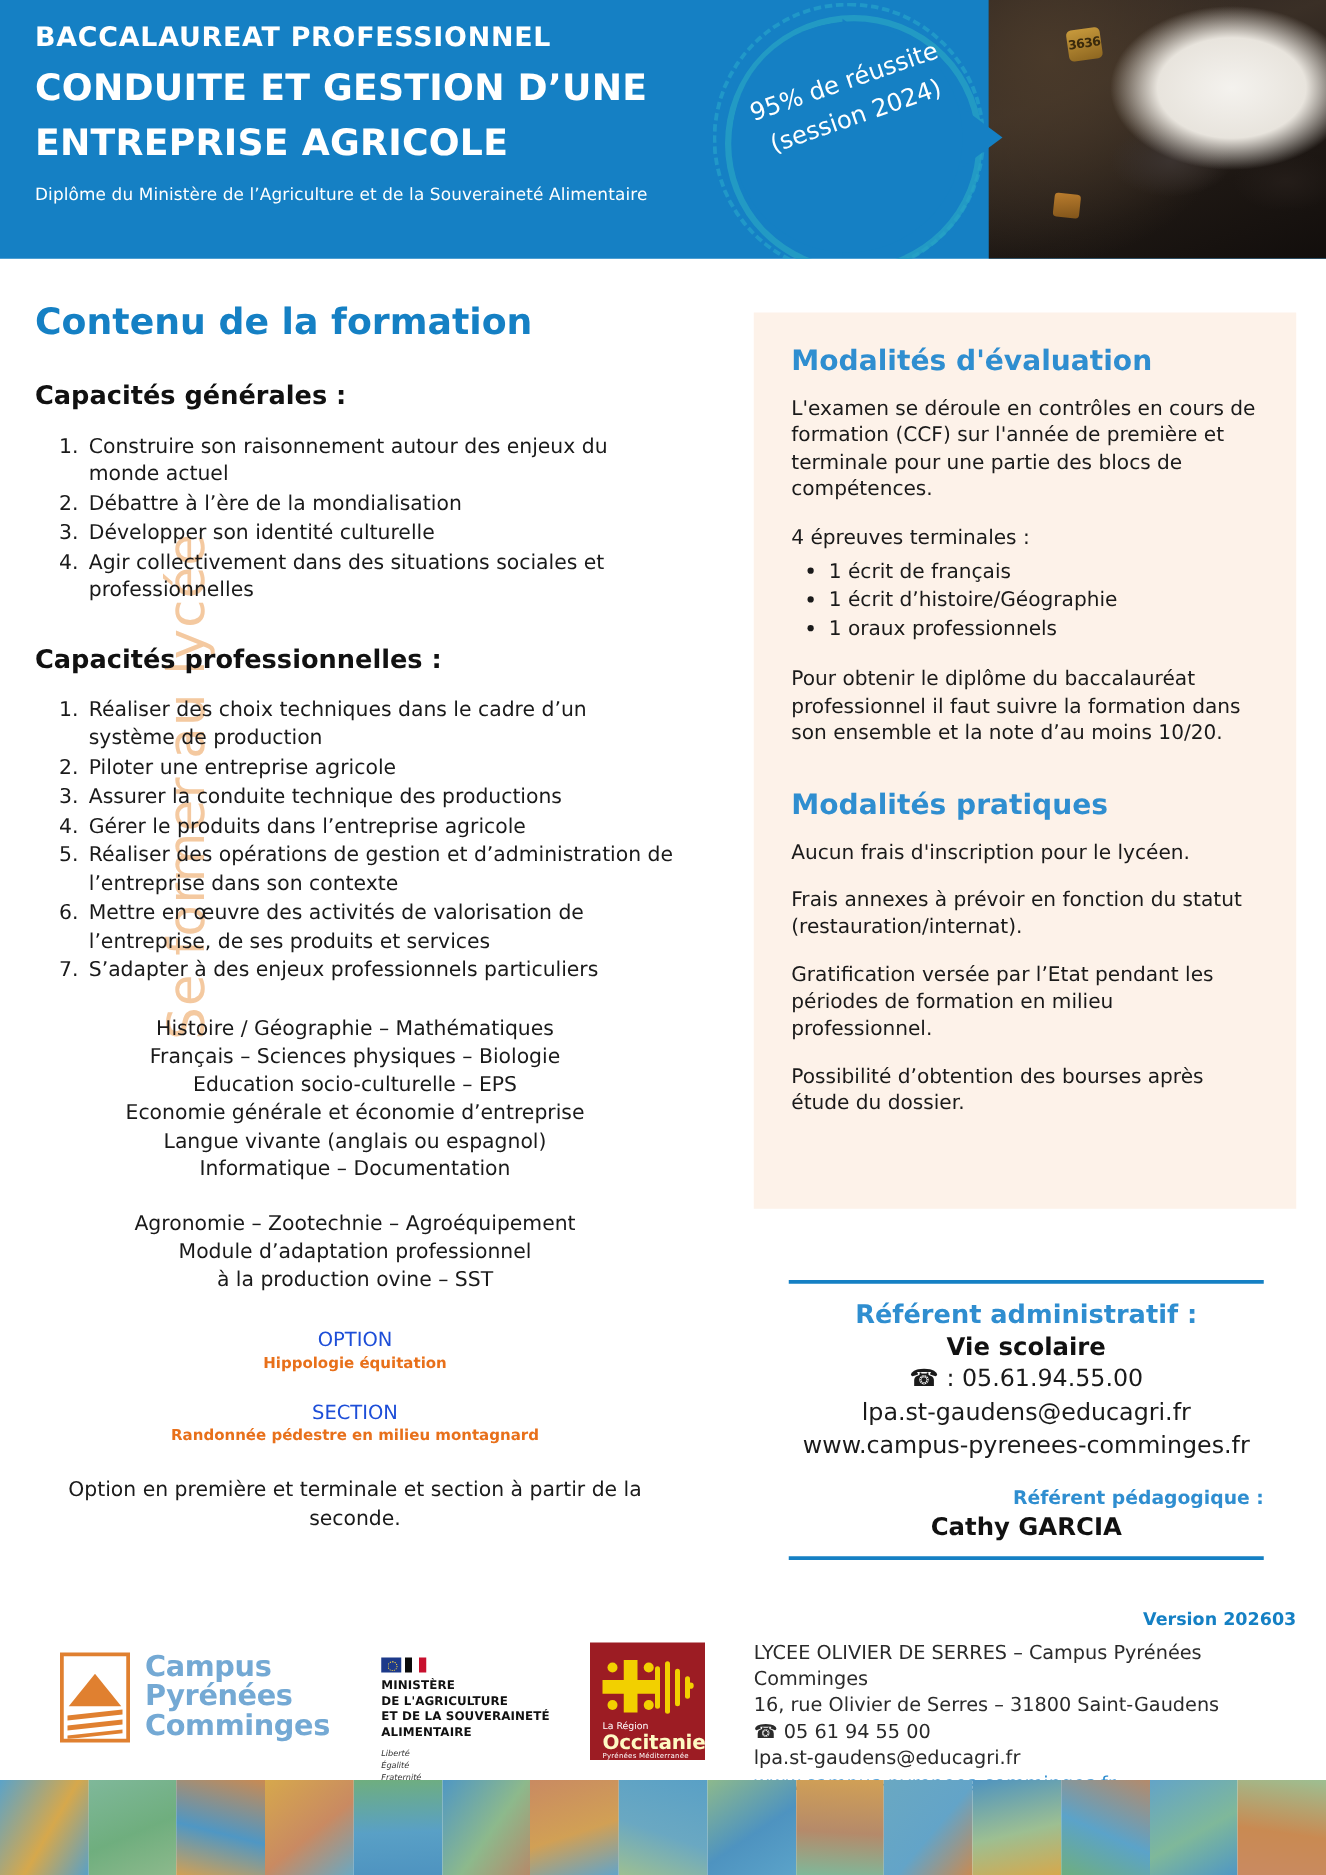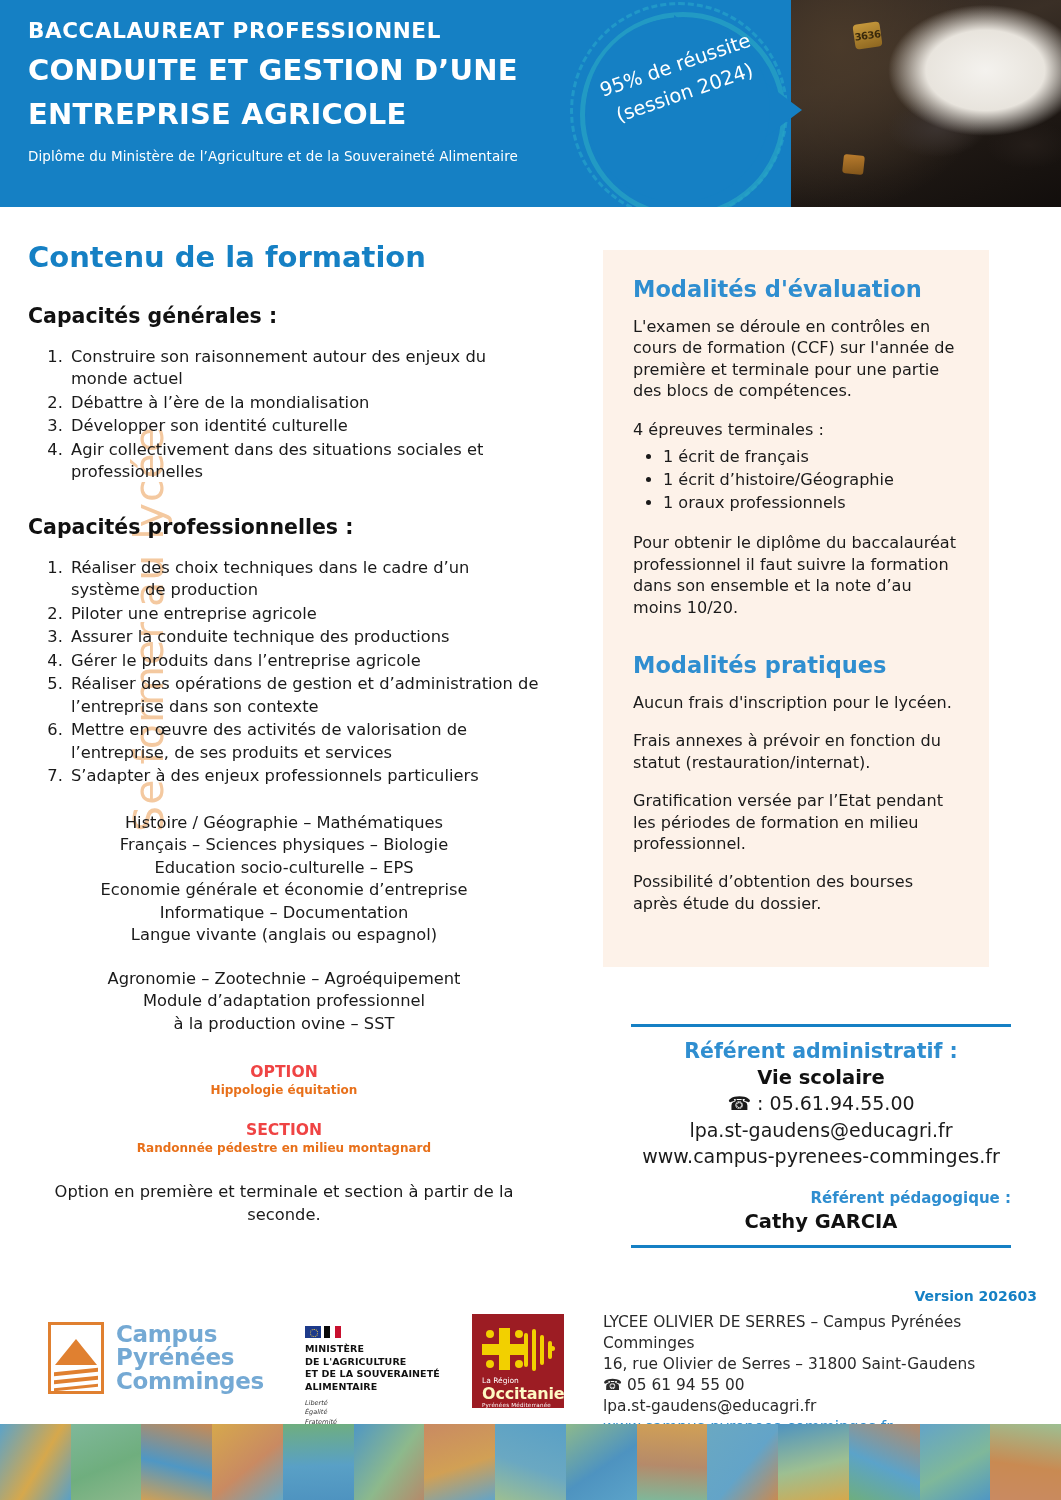--- a/index.html
+++ b/index.html
@@ -87,39 +87,39 @@
   }
   .gap{height:30px;}
 
   .subjects{
     text-align:center;font-size:16.3px;line-height:1.38;color:#1a1a1a;
     margin-top:24px;
   }
   .subjects .blk2{margin-top:21px;}
 
   .opt-block{text-align:center;margin-top:28px;}
-  .opt-head{color:#ef4444;font-weight:bold;font-size:15.6px;}
+  .opt-head{color:#1d4ed8;font-weight:normal;font-size:15.6px;}
   .opt-body{color:#e8701a;font-weight:bold;font-size:12px;margin-top:2px;}
   .sec-block{text-align:center;margin-top:24px;}
   .note-block{
     text-align:center;font-size:16.3px;line-height:1.38;color:#1a1a1a;margin-top:26px;
   }
 
   
   .vertical-text{
     position:absolute;left:-131px;top:605px;width:560px;
     transform:rotate(-90deg);
     transform-origin:center center;
     color:#f4c9a0;font-size:41px;letter-spacing:1px;
     white-space:nowrap;text-align:center;
   }
 
   
   .right-panel{
-    position:absolute;left:603px;top:250px;width:386px;height:717px;
+    position:absolute;left:603px;top:250px;width:434px;height:717px;
     background:#fdf2e9;
   }
   .panel-inner{padding:26px 30px 0 30px;}
   .panel-h{
     color:#2f8ed0;font-size:22.5px;font-weight:bold;margin:0 0 14px 0;
   }
   .panel-h.second{margin-top:34px;}
   .panel-p{font-size:16.1px;line-height:1.33;color:#1a1a1a;margin:0 0 17px 0;}
   .panel-p.tight{margin-bottom:6px;}
   ul.exams{margin:0 0 18px 0;padding-left:30px;}
@@ -240,22 +240,22 @@
         <li>Mettre en œuvre des activités de valorisation de l’entreprise, de ses produits et services</li>
         <li>S’adapter à des enjeux professionnels particuliers</li>
       </ol>
 
     <div class="subjects">
       <div id="subj-gen">
           <div>Histoire / Géographie – Mathématiques</div>
           <div>Français – Sciences physiques – Biologie</div>
           <div>Education socio-culturelle – EPS</div>
           <div>Economie générale et économie d’entreprise</div>
+          <div>Langue vivante (anglais ou espagnol)</div>
           <div>Informatique – Documentation</div>
-          <div>Langue vivante (anglais ou espagnol)</div>
         </div>
       <div class="blk2" id="subj-pro">
           <div>Agronomie – Zootechnie – Agroéquipement</div>
           <div>Module d’adaptation professionnel</div>
           <div>à la production ovine – SST</div>
         </div>
     </div>
 
     <div class="opt-block">
       <div class="opt-head">OPTION</div>

